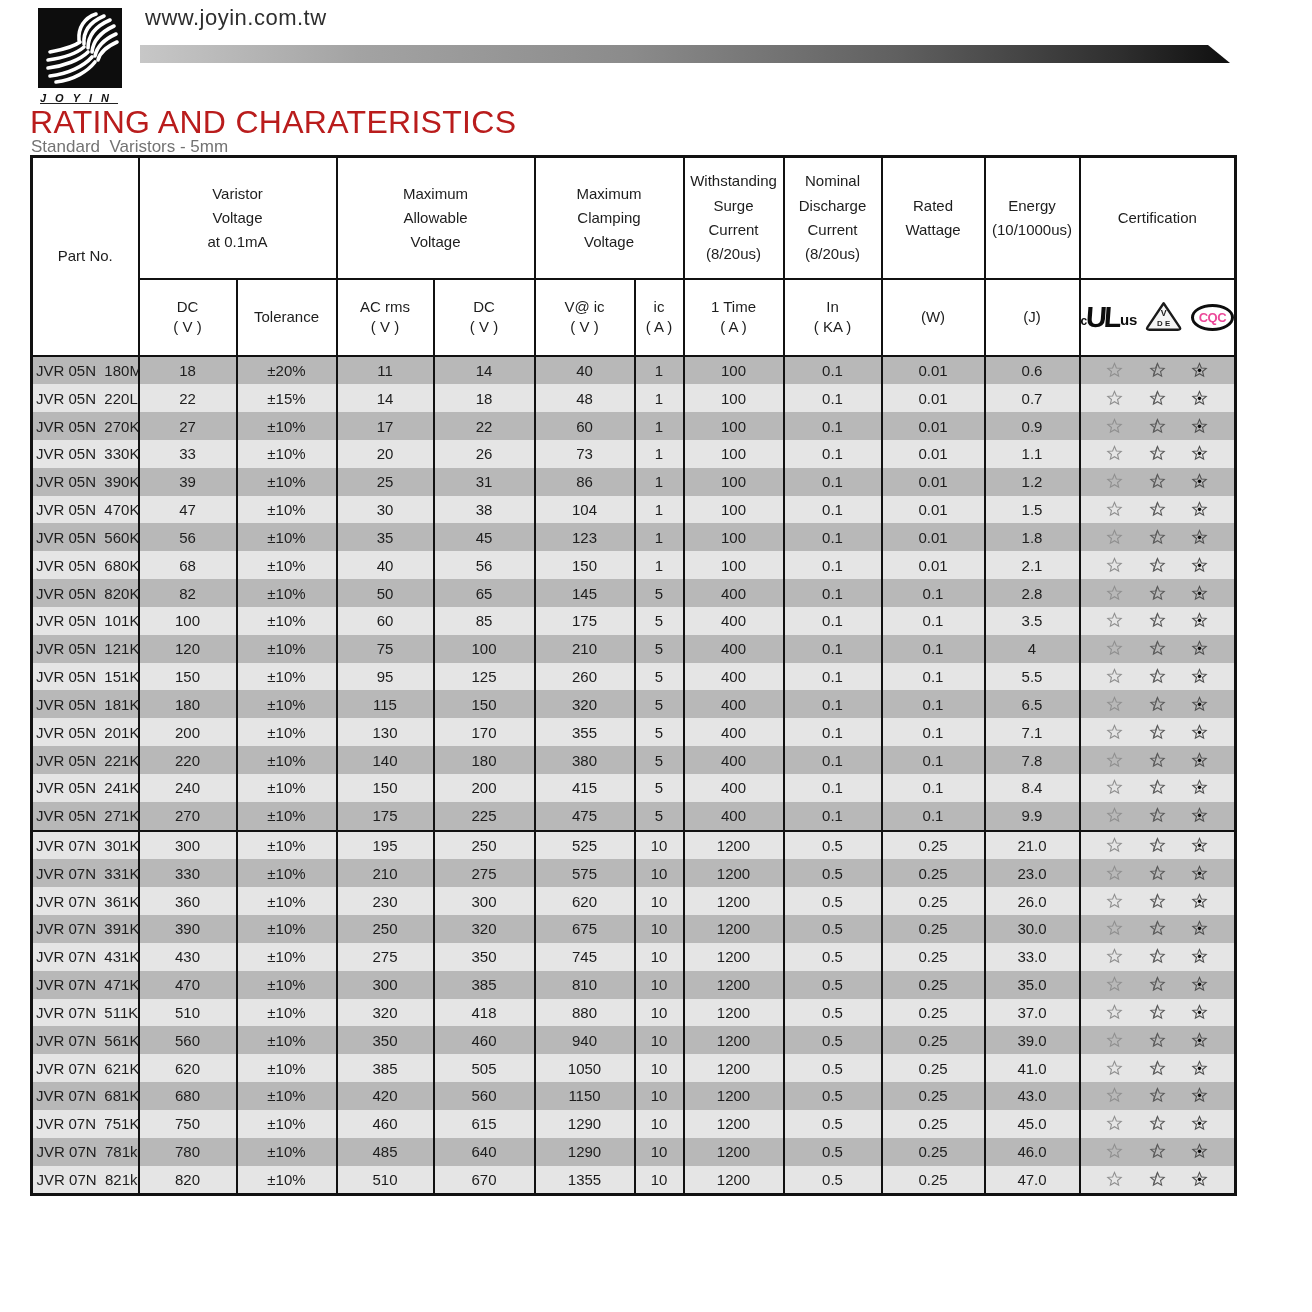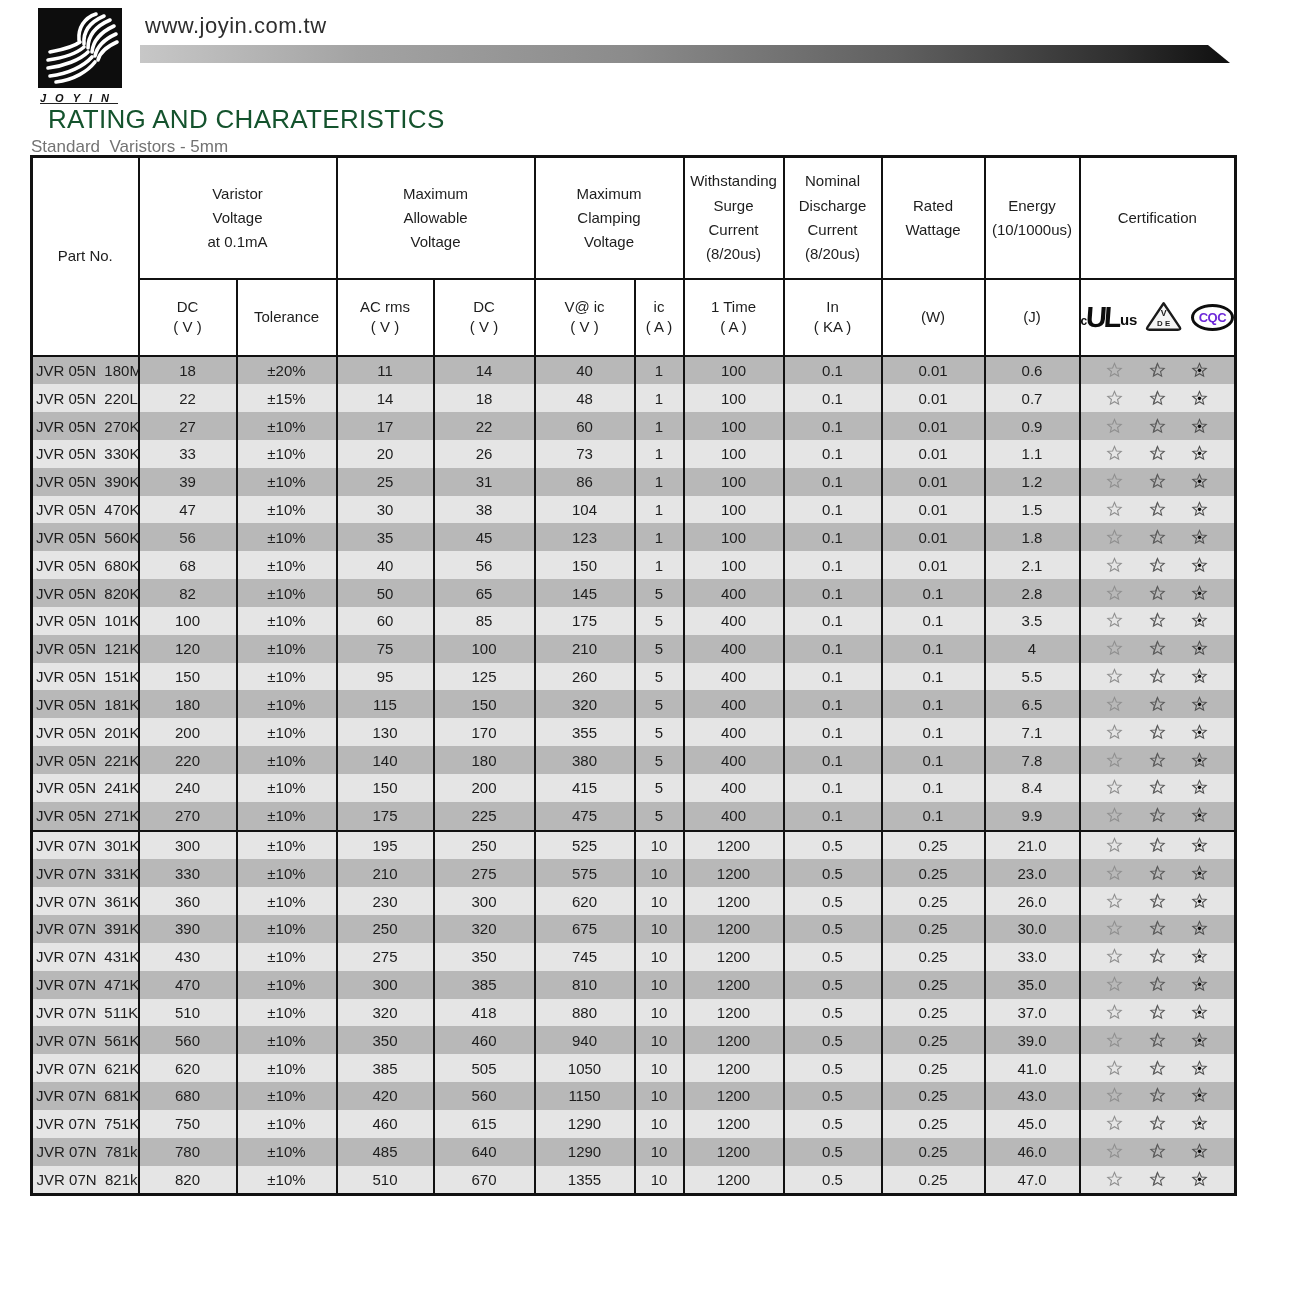--- a/index.html
+++ b/index.html
@@ -4,26 +4,26 @@
 <style>
   html,body{margin:0;padding:0;background:#fff;}
   .page{position:relative;width:1312px;height:1312px;background:#ffffff;overflow:hidden;
         font-family:"Liberation Sans",sans-serif;color:#222;}
 
   
   .logo{position:absolute;left:38px;top:8px;width:84px;text-decoration:underline;}
   .logo-square{width:84px;height:80px;background:#0d0d0d;}
   .logo-word{margin-top:4px;font-style:italic;font-weight:700;font-size:11px;
              letter-spacing:9px;color:#111;white-space:nowrap;padding-left:2px;}
-  .site-url{position:absolute;left:145px;top:13px;font-size:22px;color:#2e2e2e;letter-spacing:0.5px;}
+  .site-url{position:absolute;left:145px;top:5px;font-size:22px;color:#2e2e2e;letter-spacing:0.5px;}
   .gradient-bar{position:absolute;left:140px;top:45px;width:1090px;height:18px;
         background:linear-gradient(to right,#c7c7c7 0%,#a3a3a3 20%,#8b8b8b 45%,#5f5f5f 70%,#2e2e2e 90%,#0f0f0f 100%);
         clip-path:polygon(0 0,calc(100% - 22px) 0,100% 100%,0 100%);}
 
-  .page-title{position:absolute;left:48px;top:104px;font-size:26px;color:#14532d;letter-spacing:0.3px;}
+  .page-title{position:absolute;left:30px;top:104px;font-size:32px;color:#b91c1c;letter-spacing:0.3px;}
   .page-subtitle{position:absolute;left:31px;top:137px;font-size:17px;color:#737373;white-space:pre;}
 
   
   table.ratings{position:absolute;left:30px;top:155px;width:1204px;border-collapse:collapse;
         table-layout:fixed;border:3px solid #111;background:#fff;}
   thead th{border:2px solid #111;font-weight:400;font-size:15px;color:#1d1d1d;
         text-align:center;vertical-align:middle;white-space:pre-line;padding:0;background:#fff;}
   tr.group th{height:120px;line-height:1.62;}
   tr.subs th{height:44px;line-height:1.35;}
   tbody td{border-left:2px solid #111;border-right:2px solid #111;text-align:center;
@@ -47,21 +47,21 @@
   .marks{display:flex;align-items:center;justify-content:center;gap:7px;}
   .ul-mark{display:inline-flex;align-items:flex-end;font-weight:700;color:#0d0d0d;position:relative;}
   .ul-c{font-size:12px;line-height:1;padding-bottom:2px;margin-right:-1px;}
   .ul-core{font-size:29px;line-height:0.8;font-weight:800;letter-spacing:-3px;transform:skewX(-4deg);}
   .ul-us{font-size:15px;line-height:1;padding-bottom:2px;margin-left:1px;}
   .vde{width:42px;height:34px;}
   .vde text{font-weight:700;text-anchor:middle;fill:#1a1a1a;font-family:"Liberation Sans",sans-serif;}
   .vde-v{font-size:9px;}
   .vde-de{font-size:8px;}
   .cqc-mark{display:inline-block;border:3px solid #0d0d0d;border-radius:50%;
-        padding:4px 5px;font-weight:800;font-size:13px;line-height:1;color:#6d28d9;letter-spacing:-0.5px;}
+        padding:4px 5px;font-weight:800;font-size:13px;line-height:1;color:#ec4899;letter-spacing:-0.5px;}
 
   .svg-defs{position:absolute;width:0;height:0;overflow:hidden;}
 </style>
 </head>
 <body>
 
 <svg class="svg-defs" aria-hidden="true">
   <defs>
     <path id="star-shape" fill="none" stroke="currentColor" stroke-width="1.5" d="M12 2 L14.64 8.36 L21.51 8.91 L16.28 13.39 L17.88 20.09 L12 16.5 L6.12 20.09 L7.72 13.39 L2.49 8.91 L9.36 8.36 Z"></path>
   </defs>

